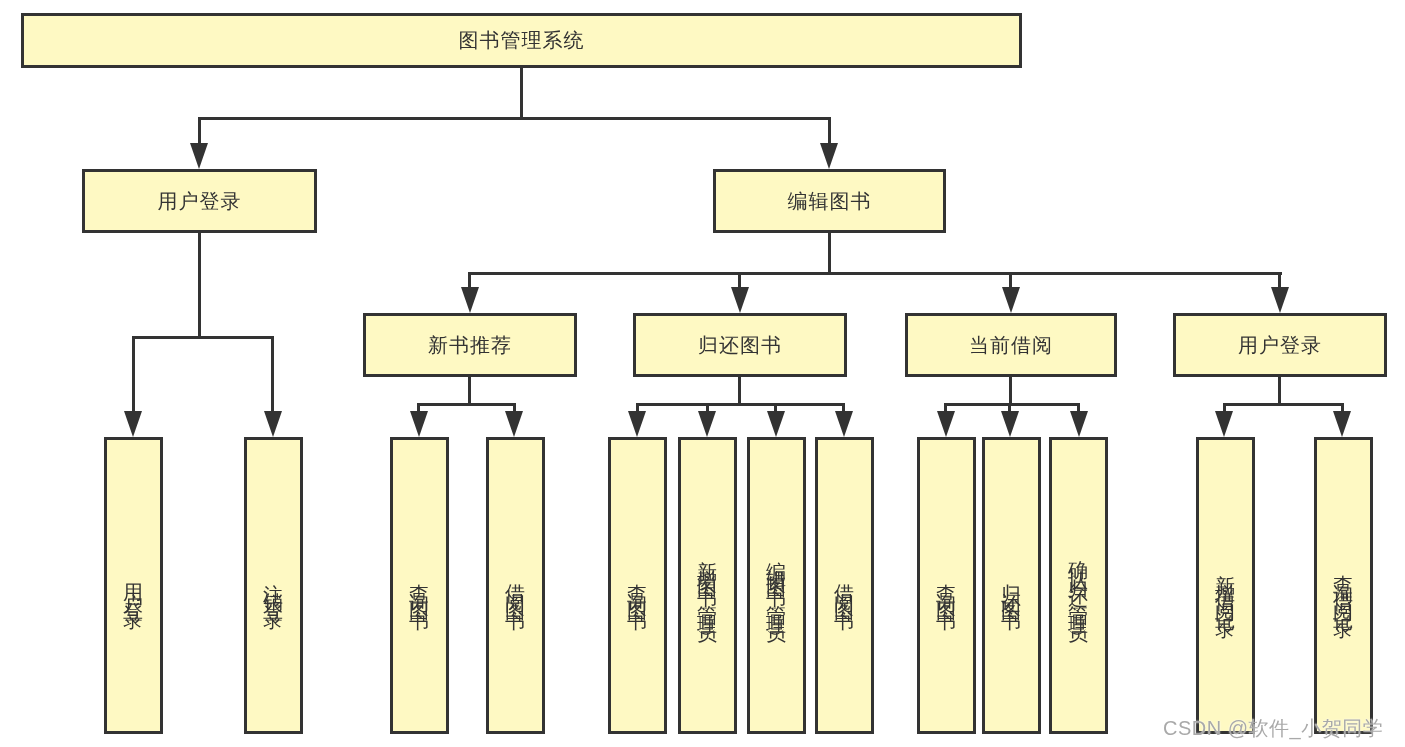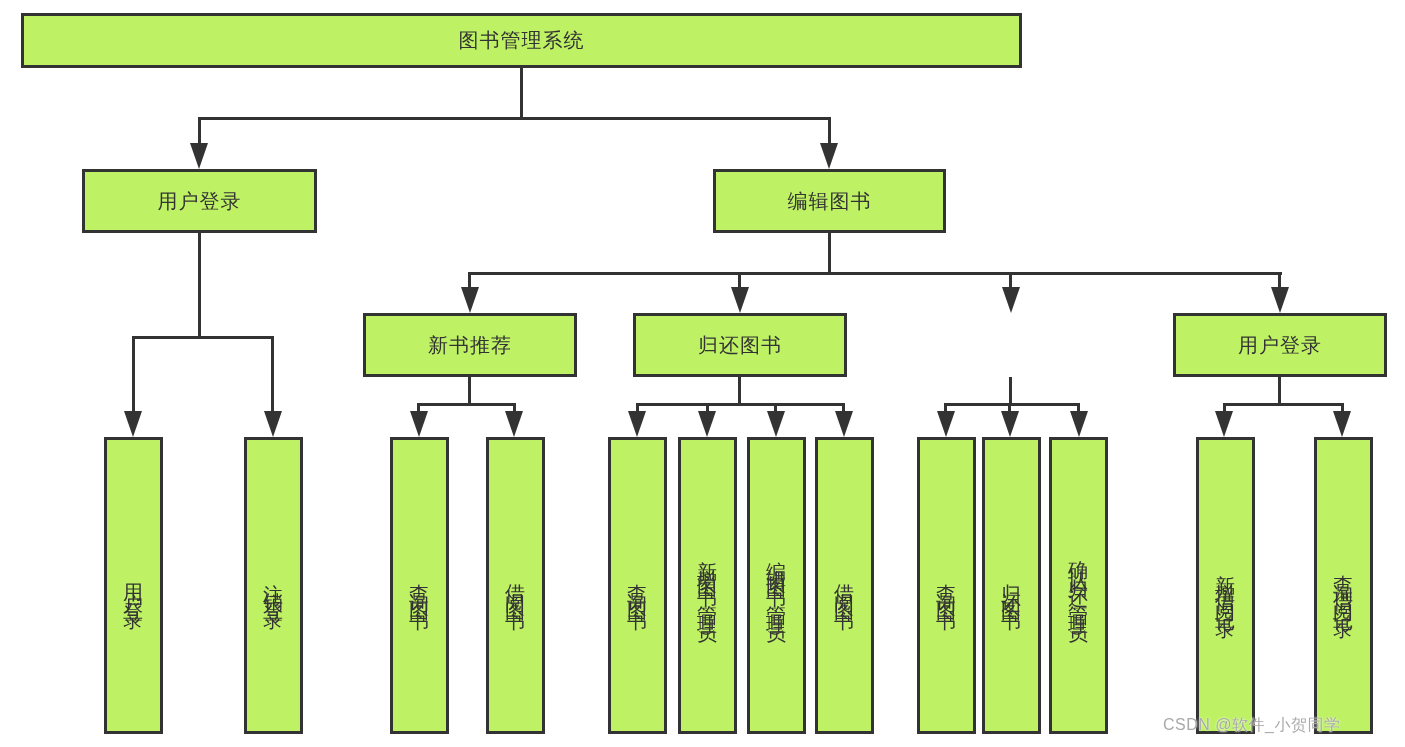--- a/index.html
+++ b/index.html
@@ -13,21 +13,21 @@
     position:relative;
     width:1405px;height:747px;
     background:var(--bg);
     overflow:hidden;
     font-family:"Liberation Sans","DejaVu Sans",sans-serif;
   }
   .box{
     position:absolute;
     box-sizing:border-box;
     border:3px solid var(--line);
-    background:#bef264;
+    background:#fef9c3;
     display:flex;align-items:center;justify-content:center;
   }
   .box .lbl{
     font-size:20px;color:var(--text);
     letter-spacing:1px;white-space:nowrap;
   }
   .vbox{top:437px;height:297px;width:59px;}
   .vbox .vlbl{
     writing-mode:vertical-rl;
     text-orientation:mixed;
@@ -40,21 +40,21 @@
   .hline{position:absolute;height:3px;background:var(--line);}
   .arr{
     position:absolute;width:0;height:0;
     border-left:9px solid transparent;
     border-right:9px solid transparent;
     border-top:26px solid var(--line);
   }
   .watermark{
     position:absolute;
     left:1163px;top:715px;
-    font-size:16px;
+    font-size:20px;
     color:var(--wm);
     letter-spacing:0.5px;
     white-space:nowrap;
     z-index:5;
     text-shadow:0 0 2px #ffffff;
   }
 </style>
 </head>
 <body>
 
@@ -94,20 +94,23 @@
   <div class="vline" style="left:1009px;top:272px;height:15px;"></div>
   <div class="arr" style="left:1002px;top:287px;"></div>
   <div class="vline" style="left:1278px;top:272px;height:15px;"></div>
   <div class="arr" style="left:1271px;top:287px;"></div>
 
   <div class="box" style="left:363px;top:313px;width:214px;height:64px;">
     <span class="lbl">新书推荐</span>
   </div>
   <div class="box" style="left:633px;top:313px;width:214px;height:64px;">
     <span class="lbl">归还图书</span>
+  </div>
+  <div class="box" style="left:905px;top:313px;width:212px;height:64px;">
+    <span class="lbl">当前借阅</span>
   </div>
   <div class="box" style="left:1173px;top:313px;width:214px;height:64px;">
     <span class="lbl">用户登录</span>
   </div>
 
   <div class="vline" style="left:468px;top:377px;height:26px;"></div>
   <div class="hline" style="left:417px;top:403px;width:98px;"></div>
   <div class="vline" style="left:417px;top:403px;height:8px;"></div>
   <div class="arr" style="left:410px;top:411px;"></div>
   <div class="vline" style="left:513px;top:403px;height:8px;"></div>

